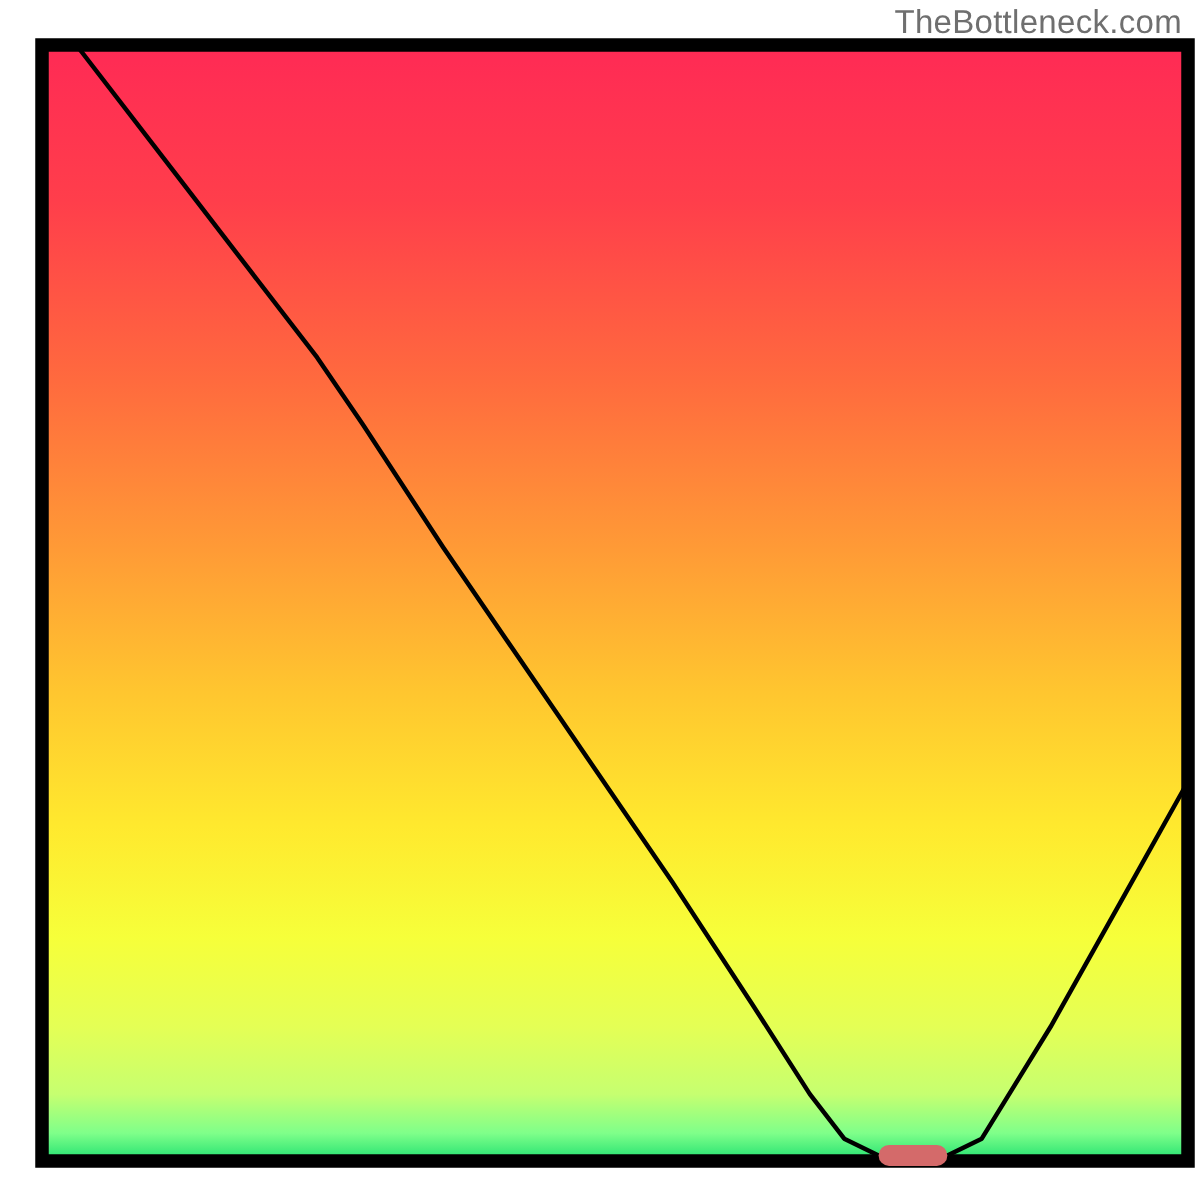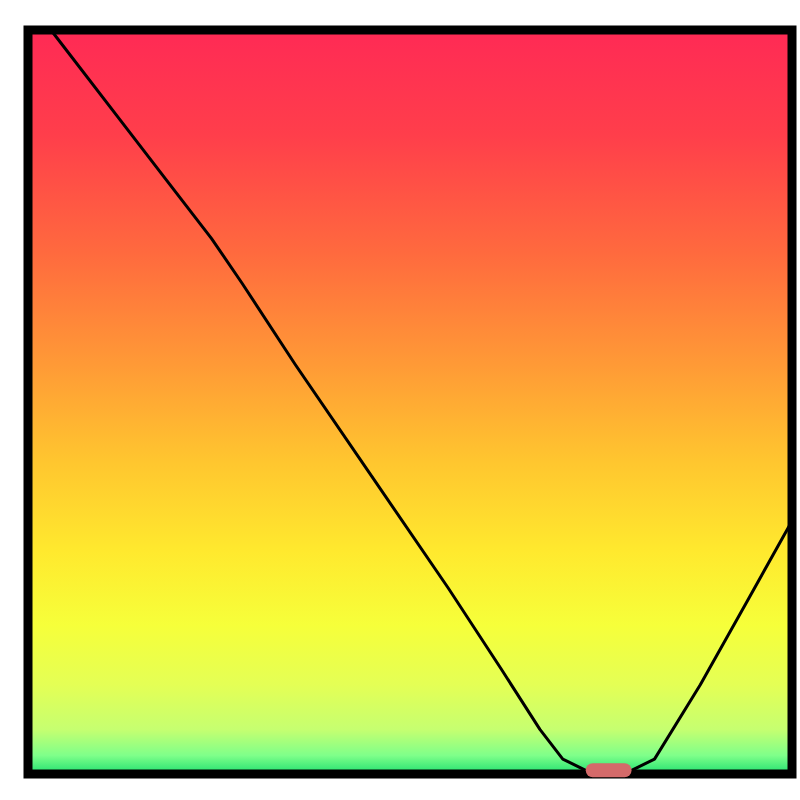--- a/index.html
+++ b/index.html
@@ -25,20 +25,21 @@
     letter-spacing: 0.2px;
   }
   svg {
     display: block;
   }
 </style>
 </head>
 <body>
 
 <div class="container">
+  <div class="watermark">TheBottleneck.com</div>
   <svg id="chart-svg" width="800" height="800" viewBox="0 0 800 800">
     <defs>
       <linearGradient id="bg-grad" x1="0" y1="0" x2="0" y2="1">
           <stop offset="0%" stop-color="#ff2a55"></stop>
           <stop offset="14.000000000000002%" stop-color="#ff3e4b"></stop>
           <stop offset="30%" stop-color="#ff6a3e"></stop>
           <stop offset="45%" stop-color="#ff9a36"></stop>
           <stop offset="57.99999999999999%" stop-color="#ffc62f"></stop>
           <stop offset="70%" stop-color="#ffe92e"></stop>
           <stop offset="80%" stop-color="#f6ff3a"></stop>

